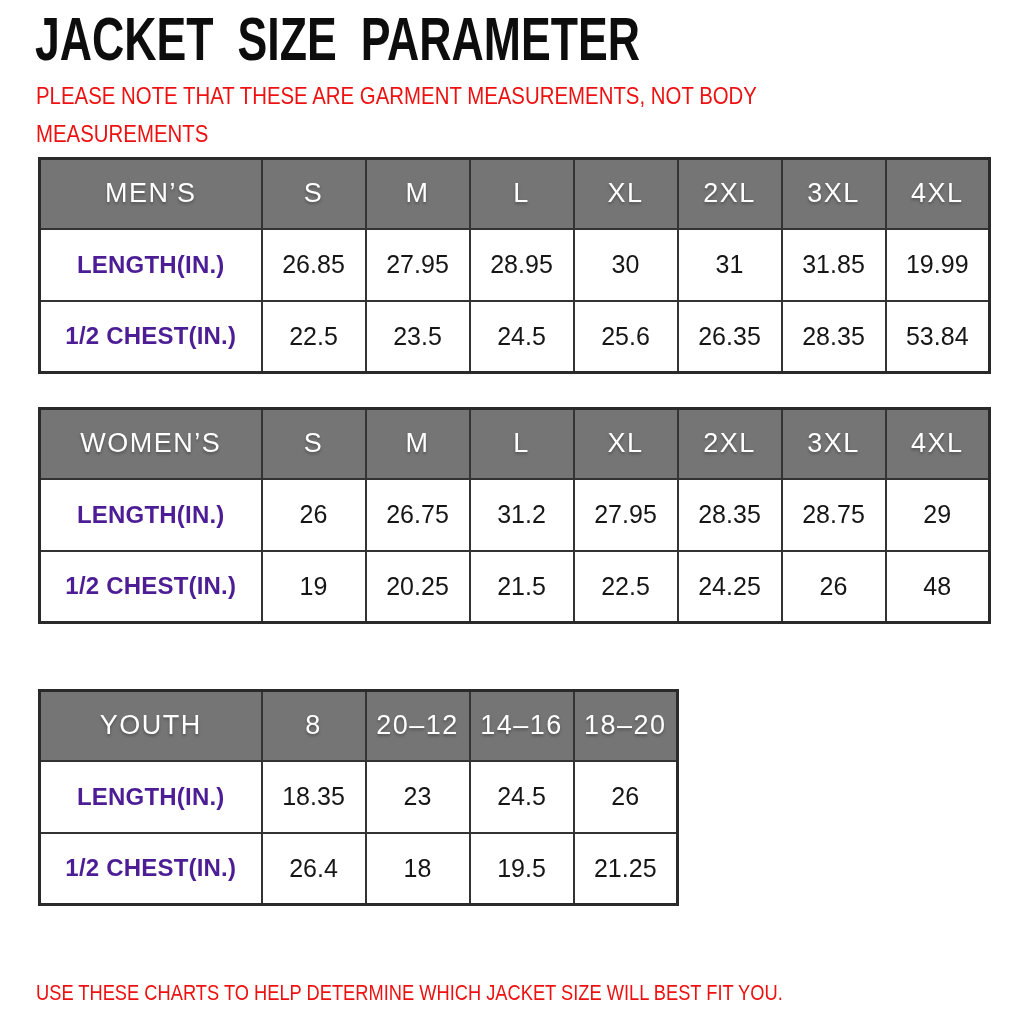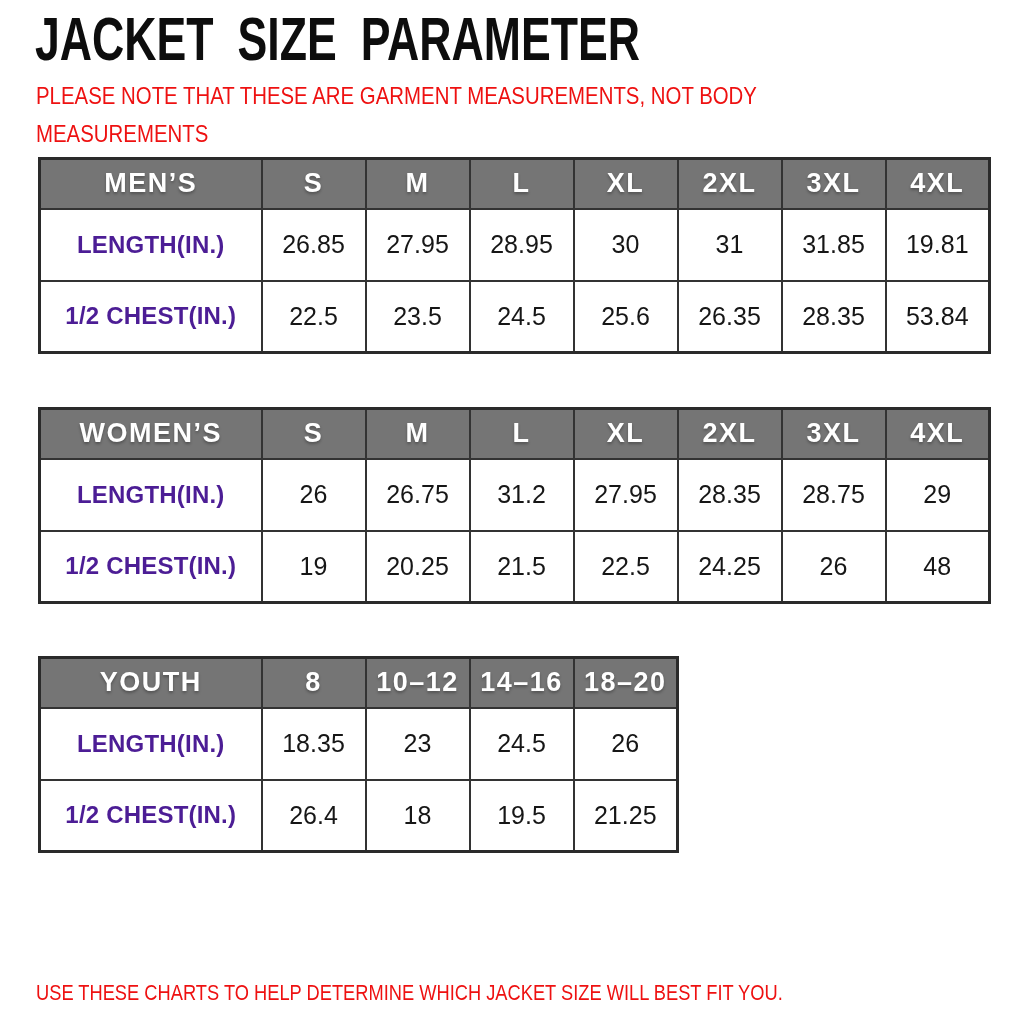--- a/index.html
+++ b/index.html
@@ -44,37 +44,37 @@
   .size-table {
     position: absolute;
     left: 38px;
     border-collapse: collapse;
     table-layout: fixed;
     background: #ffffff;
     border: 3px solid #2a2a2a;
   }
   .size-table.t-men   { top: 157px; }
   .size-table.t-women { top: 407px; }
-  .size-table.t-youth { top: 656px; }
+  .size-table.t-youth { top: 689px; }
 
   .size-table col.label-col { width: 222px; }
   .size-table col.size-col  { width: 104px; }
 
   .size-table th, .size-table td {
     border: 2px solid #333333;
     text-align: center;
     vertical-align: middle;
     padding: 0;
   }
   .size-table thead th {
-    height: 50px;
+    height: 70px;
     background: #757575;
     color: #ffffff;
     font-size: 27px;
-    font-weight: 700;
+    font-weight: 400;
     letter-spacing: 1.5px;
     text-shadow: 0 2px 3px rgba(0,0,0,0.30);
   }
   .size-table tbody th {
     height: 72px;
     font-size: 24px;
     font-weight: 700;
     color: #4c1d95;
     background: #ffffff;
     letter-spacing: 0.2px;
@@ -135,21 +135,21 @@
       </thead>
       <tbody>
         <tr>
           <th>LENGTH(IN.)</th>
           <td>26.85</td>
           <td>27.95</td>
           <td>28.95</td>
           <td>30</td>
           <td>31</td>
           <td>31.85</td>
-          <td>19.81</td>
+          <td>19.99</td>
         </tr>
         <tr>
           <th>1/2 CHEST(IN.)</th>
           <td>22.5</td>
           <td>23.5</td>
           <td>24.5</td>
           <td>25.6</td>
           <td>26.35</td>
           <td>28.35</td>
           <td>53.84</td>
@@ -207,21 +207,21 @@
         <col class="label-col">
         <col class="size-col">
         <col class="size-col">
         <col class="size-col">
         <col class="size-col">
       </colgroup>
       <thead>
         <tr>
           <th>YOUTH</th>
           <th>8</th>
-          <th>10–12</th>
+          <th>20–12</th>
           <th>14–16</th>
           <th>18–20</th>
         </tr>
       </thead>
       <tbody>
         <tr>
           <th>LENGTH(IN.)</th>
           <td>18.35</td>
           <td>23</td>
           <td>24.5</td>

